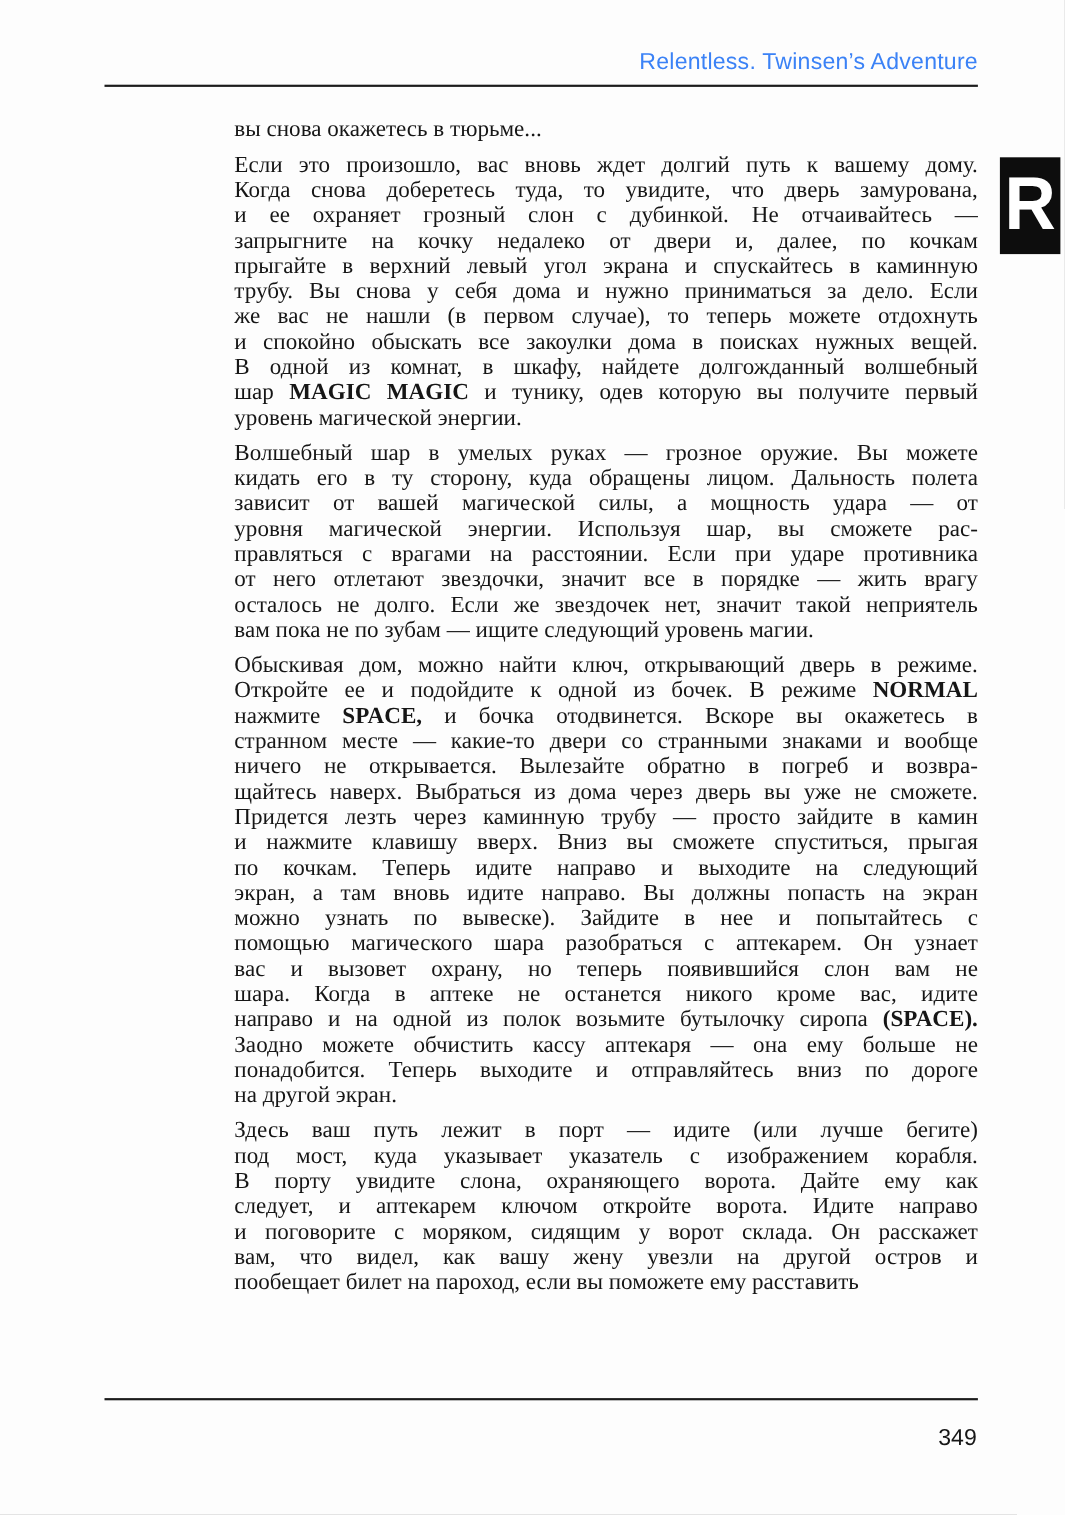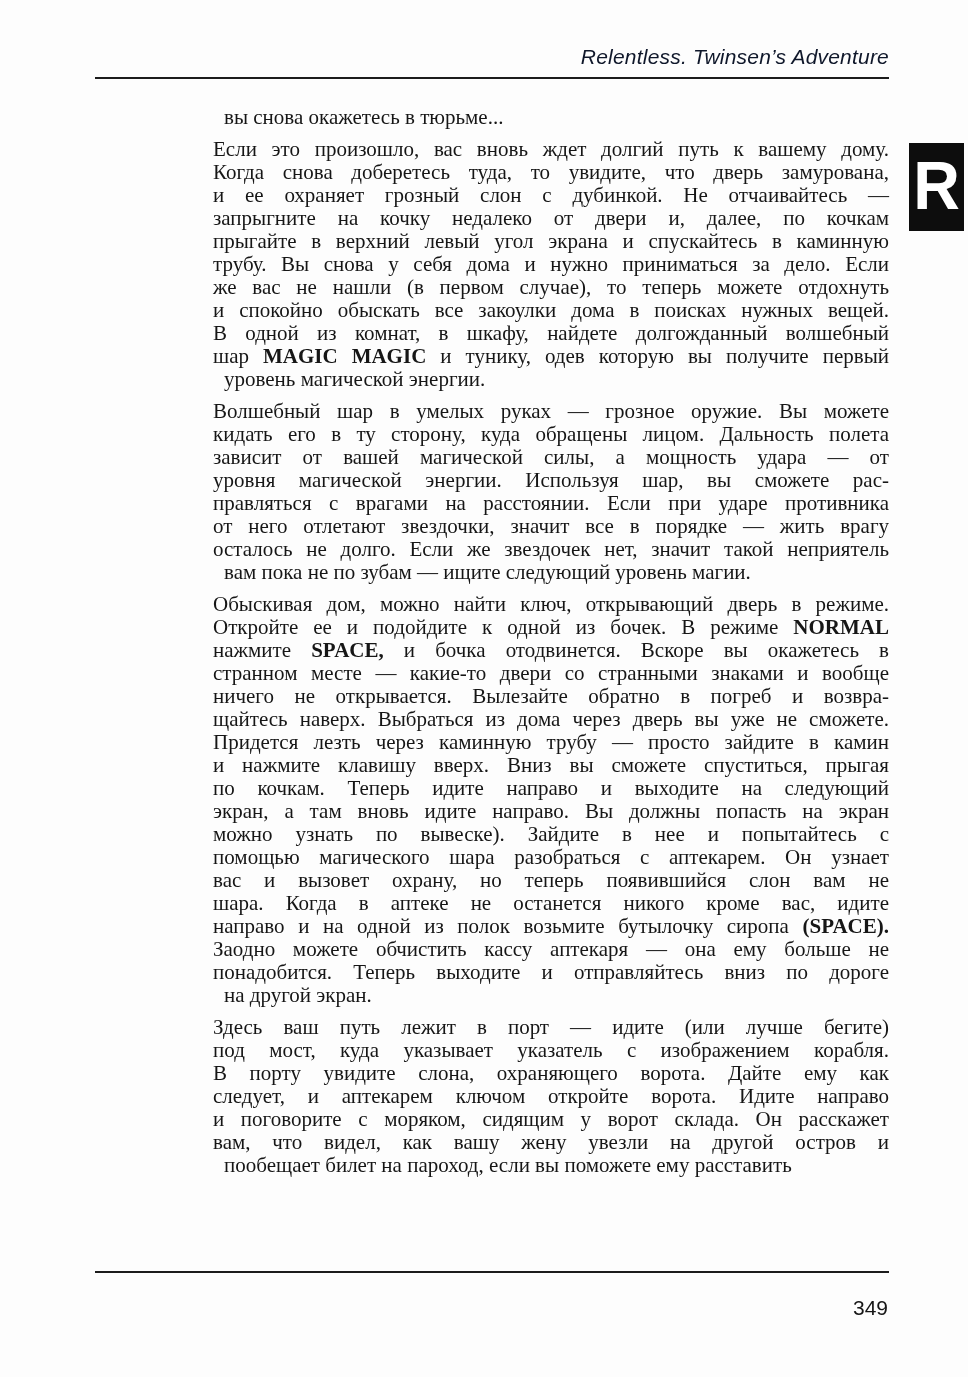--- a/index.html
+++ b/index.html
@@ -16,23 +16,22 @@
     color: #1a1a1a;
     overflow: hidden;
   }
   .running-head {
     position: absolute;
     top: 45px;
     right: 79px;
     font-family: "Liberation Sans", sans-serif;
     font-size: 21px;
     letter-spacing: 0.2px;
-    color: #0f172a;
+    color: #3b82f6;
     white-space: nowrap;
-    font-style: italic;
   }
   .rule {
     position: absolute;
     left: 95px;
     width: 794px;
     height: 2px;
     background: #1c1c1c;
   }
   .rule-top { top: 77px; }
   .rule-bottom { top: 1271px; }
@@ -68,21 +67,20 @@
   }
   .para { margin: 0 0 9px 0; }
   .para:last-child { margin-bottom: 0; }
   .line {
     text-align: justify;
     text-align-last: justify;
     white-space: normal;
   }
   .line.last {
     text-align-last: left;
-    margin-left: 11px;
   }
   .b { font-weight: bold; }
   .page-number {
     position: absolute;
     top: 1283px;
     right: 80px;
     font-family: "Liberation Sans", sans-serif;
     font-size: 21px;
     color: #161616;
     margin-top: 13px;

